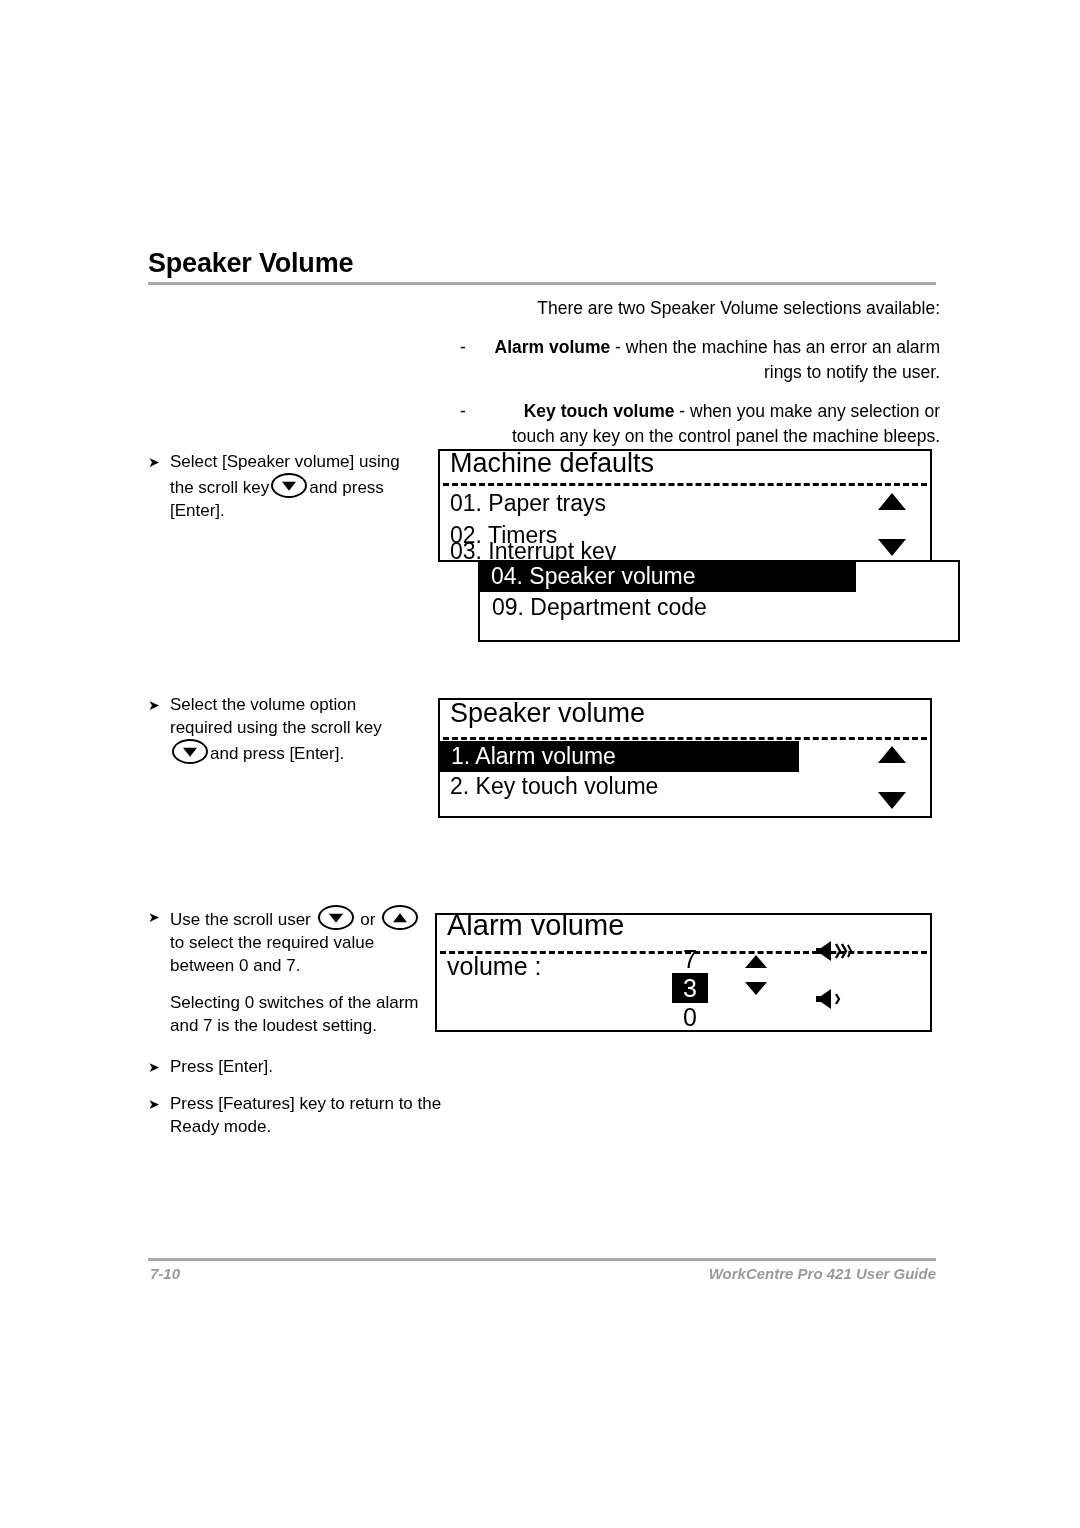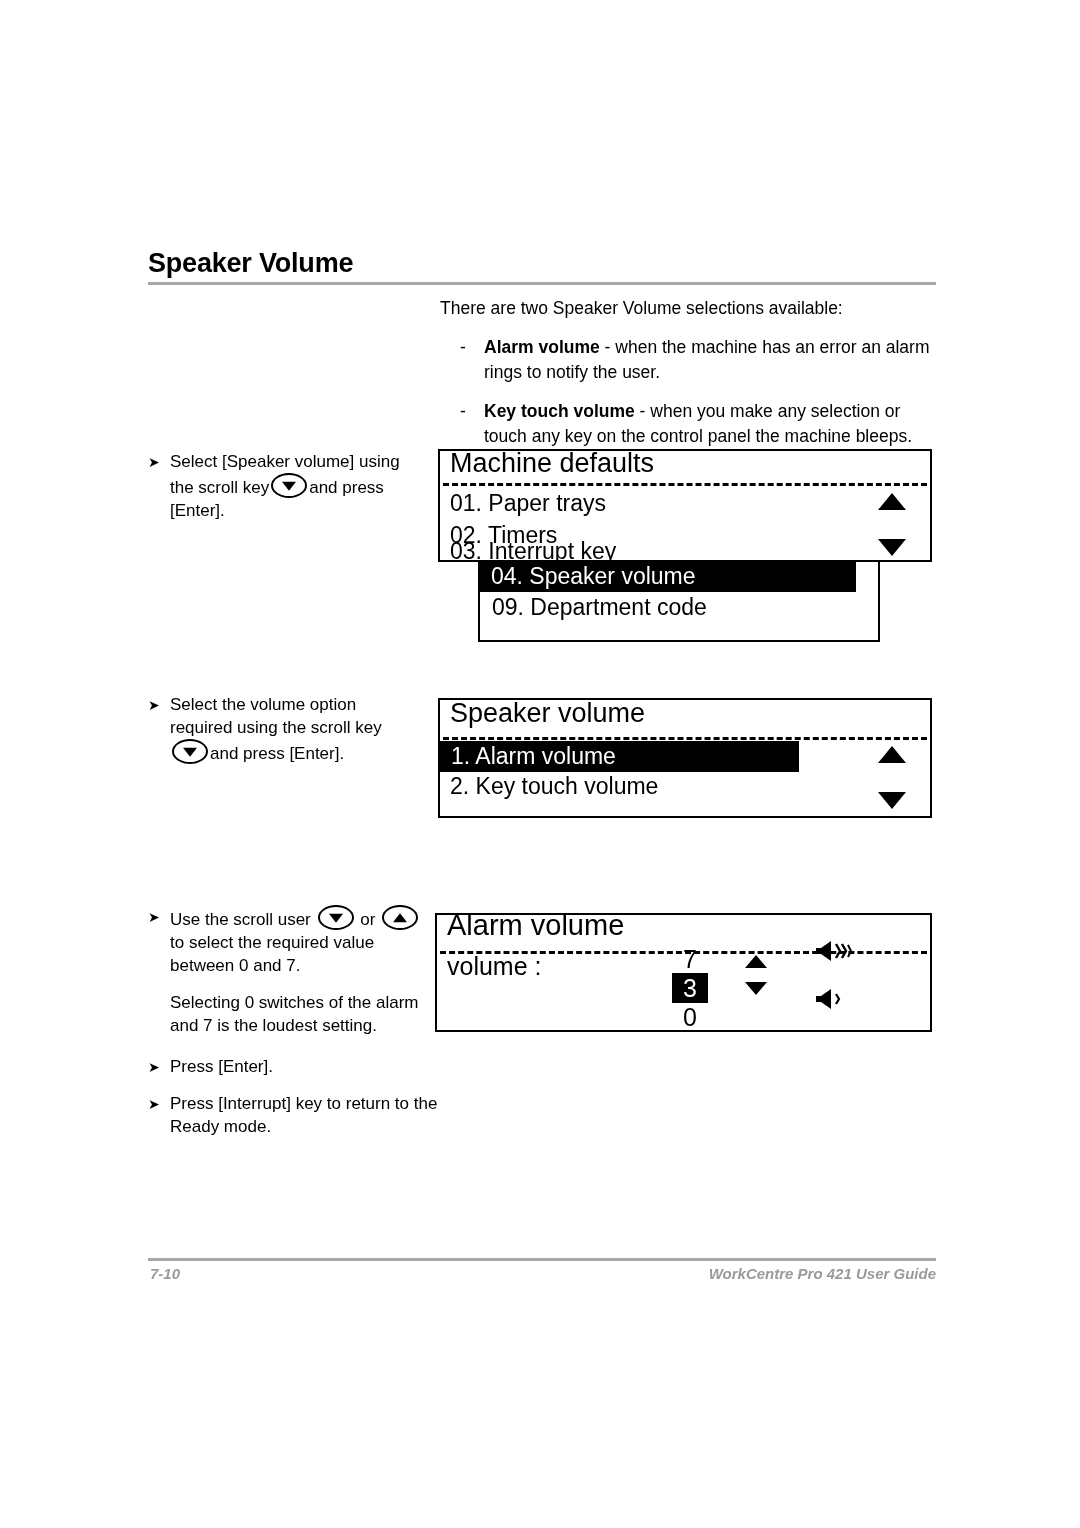--- a/index.html
+++ b/index.html
@@ -36,20 +36,21 @@
   }
 
   
   #intro {
     position: absolute;
     left: 440px;
     top: 296px;
     width: 500px;
     font-size: 17.5px;
     line-height: 25px;
+    text-align: right;
   }
   #intro .lead { margin: 0 0 14px 0; }
   #intro .bullet {
     position: relative;
     padding-left: 44px;
     margin-bottom: 14px;
   }
   #intro .bullet .dash {
     position: absolute;
     left: 20px;
@@ -215,21 +216,21 @@
 <div class="lcd" style="left:438px; top:449px; width:494px; height:113px;">
   <div class="lcd-title" style="top:-4px;">Machine defaults</div>
   <div class="dotline" style="left:3px; top:32px; width:484px;"></div>
   <div class="row" style="top:37px;">01. Paper trays</div>
   <div class="row" style="top:61px;margin-top:8px;">02. Timers</div>
   <div class="row" style="top:85px;">03. Interrupt key</div>
   <div class="tri up" style="right:24px; top:42px;"></div>
   <div class="tri down" style="right:24px; top:88px;"></div>
 </div>
 
-<div class="lcd" style="left:478px; top:560px; width:402px; height:82px;padding-left:16px;">
+<div class="lcd" style="left:478px; top:560px; width:482px; height:82px;padding-left:16px;">
   <div class="hlbar" style="left:-1px; top:-1px; width:377px; height:31px;">
     <span>04. Speaker volume</span>
   </div>
   <div class="row" style="left:12px; top:30px;">09. Department code</div>
 </div>
 
 <div class="instr" style="left:148px; top:693px;">
   <div class="step">
     <span class="arrow">➤</span><span>Select the volume option required using the scroll key</span> <span class="keyicon down"><i></i></span><span>and press [Enter].</span>
   </div>
@@ -248,21 +249,21 @@
 
 <div class="instr" style="left:148px; top:905px; width:280px;">
   <div class="step">
     <span class="arrow">➤</span><span>Use the scroll user</span> <span class="keyicon down"><i></i></span> <span>or</span> <span class="keyicon up"><i></i></span> <span>to select the required value between 0 and 7.</span>
   </div>
   <div class="plain">Selecting 0 switches of the alarm and 7 is the loudest setting.</div>
   <div class="step">
     <span class="arrow">➤</span><span>Press [Enter].</span>
   </div>
   <div class="step" style="width:300px;">
-    <span class="arrow">➤</span><span>Press [Interrupt] key to return to the Ready mode.</span>
+    <span class="arrow">➤</span><span>Press [Features] key to return to the Ready mode.</span>
   </div>
 </div>
 
 <div class="lcd" style="left:435px; top:913px; width:497px; height:119px;">
   <div class="lcd-title" style="top:-6px; font-size:29px;">Alarm volume</div>
   <div class="dotline" style="left:3px; top:36px; width:487px;"></div>
 
   <div class="row" style="top:36px; font-size:25px;">volume :</div>
 
   <div style="position:absolute; left:218px; top:30px; width:70px; text-align:center;">

